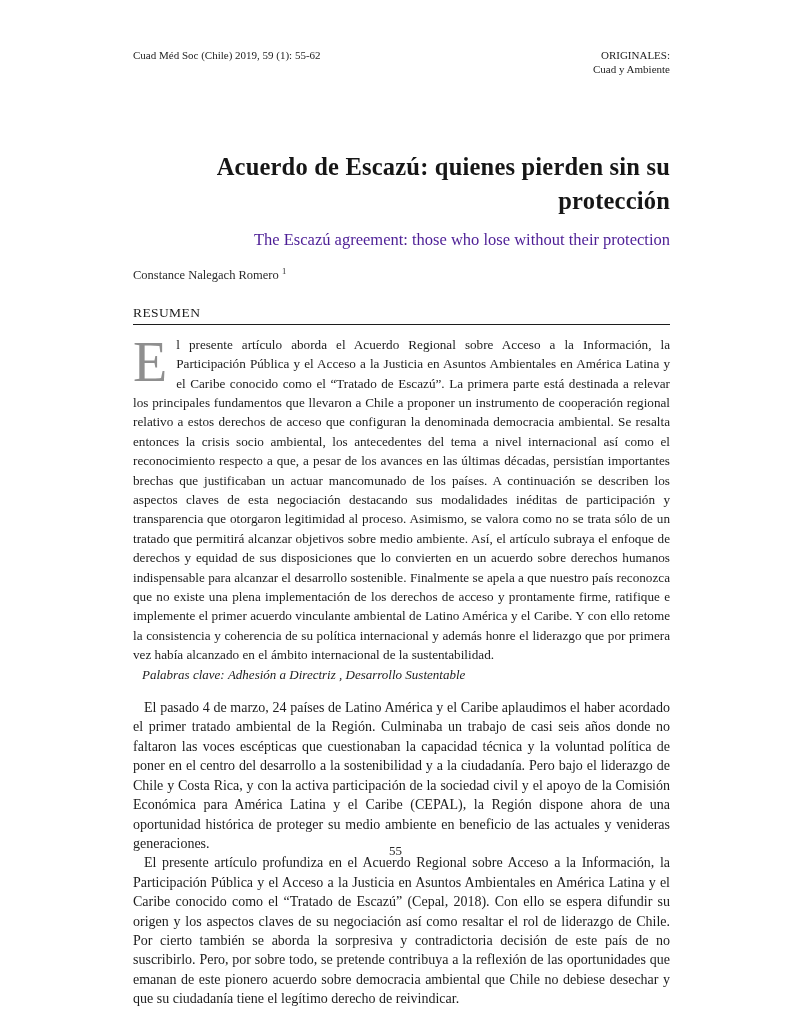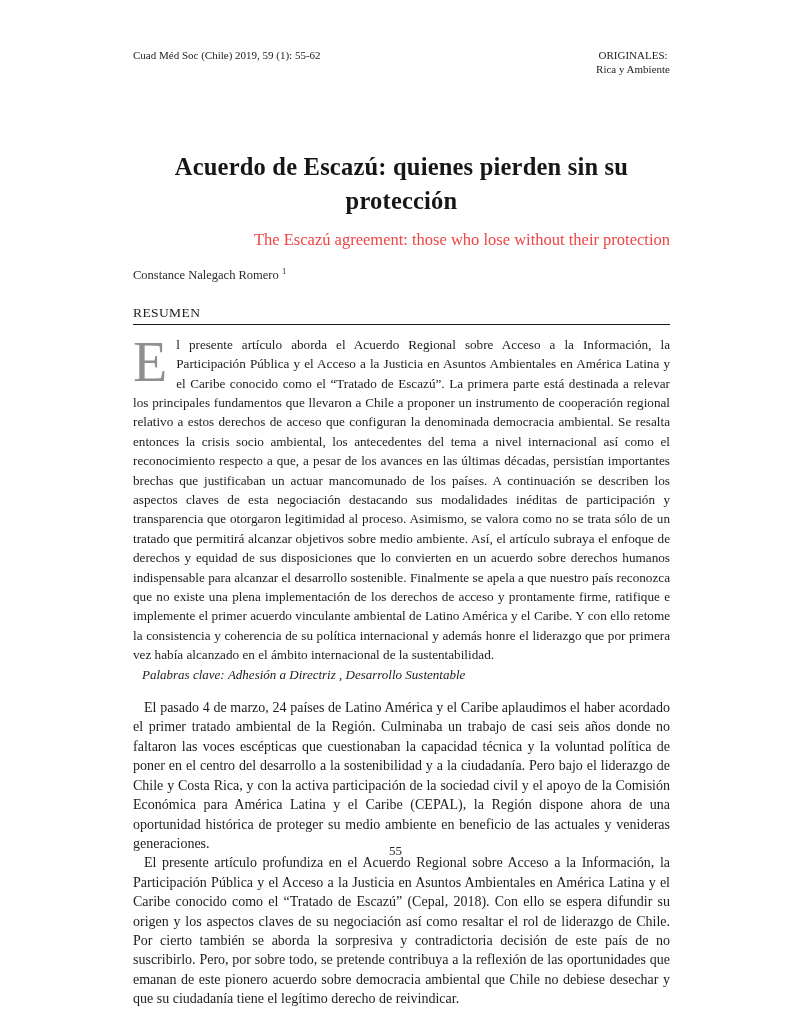--- a/index.html
+++ b/index.html
@@ -17,37 +17,37 @@
     padding: 48px 121px 0 133px;
   }
   
   .header {
     display: flex;
     justify-content: space-between;
     align-items: flex-start;
     font-size: 11px;
     line-height: 14px;
   }
-  .section-info { text-align: center; }
+  .section-info { text-align: right; }
   
   .title {
     margin: 74px 0 0;
     font-size: 24.5px;
     font-weight: bold;
-    text-align: center;
+    text-align: right;
     line-height: 1.4;
     letter-spacing: 0.2px;
     color: #161616;
   }
   .subtitle {
     margin: 11px 0 0;
     font-size: 16.5px;
     font-weight: normal;
     text-align: right;
-    color: #ef4444;
+    color: #4c1d95;
   }
   .author {
     margin-top: 16px;
     font-size: 12.5px;
     color: #2a2a2a;
   }
   .author sup { font-size: 8.5px; }
   
   .abstract-heading {
     margin-top: 22px;
@@ -107,21 +107,21 @@
 </style>
 </head>
 <body>
 
 <div class="page">
 
   <div class="header">
     <div class="journal">Cuad Méd Soc (Chile) 2019, 59 (1): 55-62</div>
     <div class="section-info">
       <div>ORIGINALES:</div>
-      <div>Rica y Ambiente</div>
+      <div>Cuad y Ambiente</div>
     </div>
   </div>
 
   <h1 class="title">Acuerdo de Escazú: quienes pierden sin su protección</h1>
 
   <h2 class="subtitle">The Escazú agreement: those who lose without their protection</h2>
 
   <div class="author"><span>Constance Nalegach Romero</span> <sup>1</sup></div>
 
   <div class="abstract-heading">RESUMEN</div>

